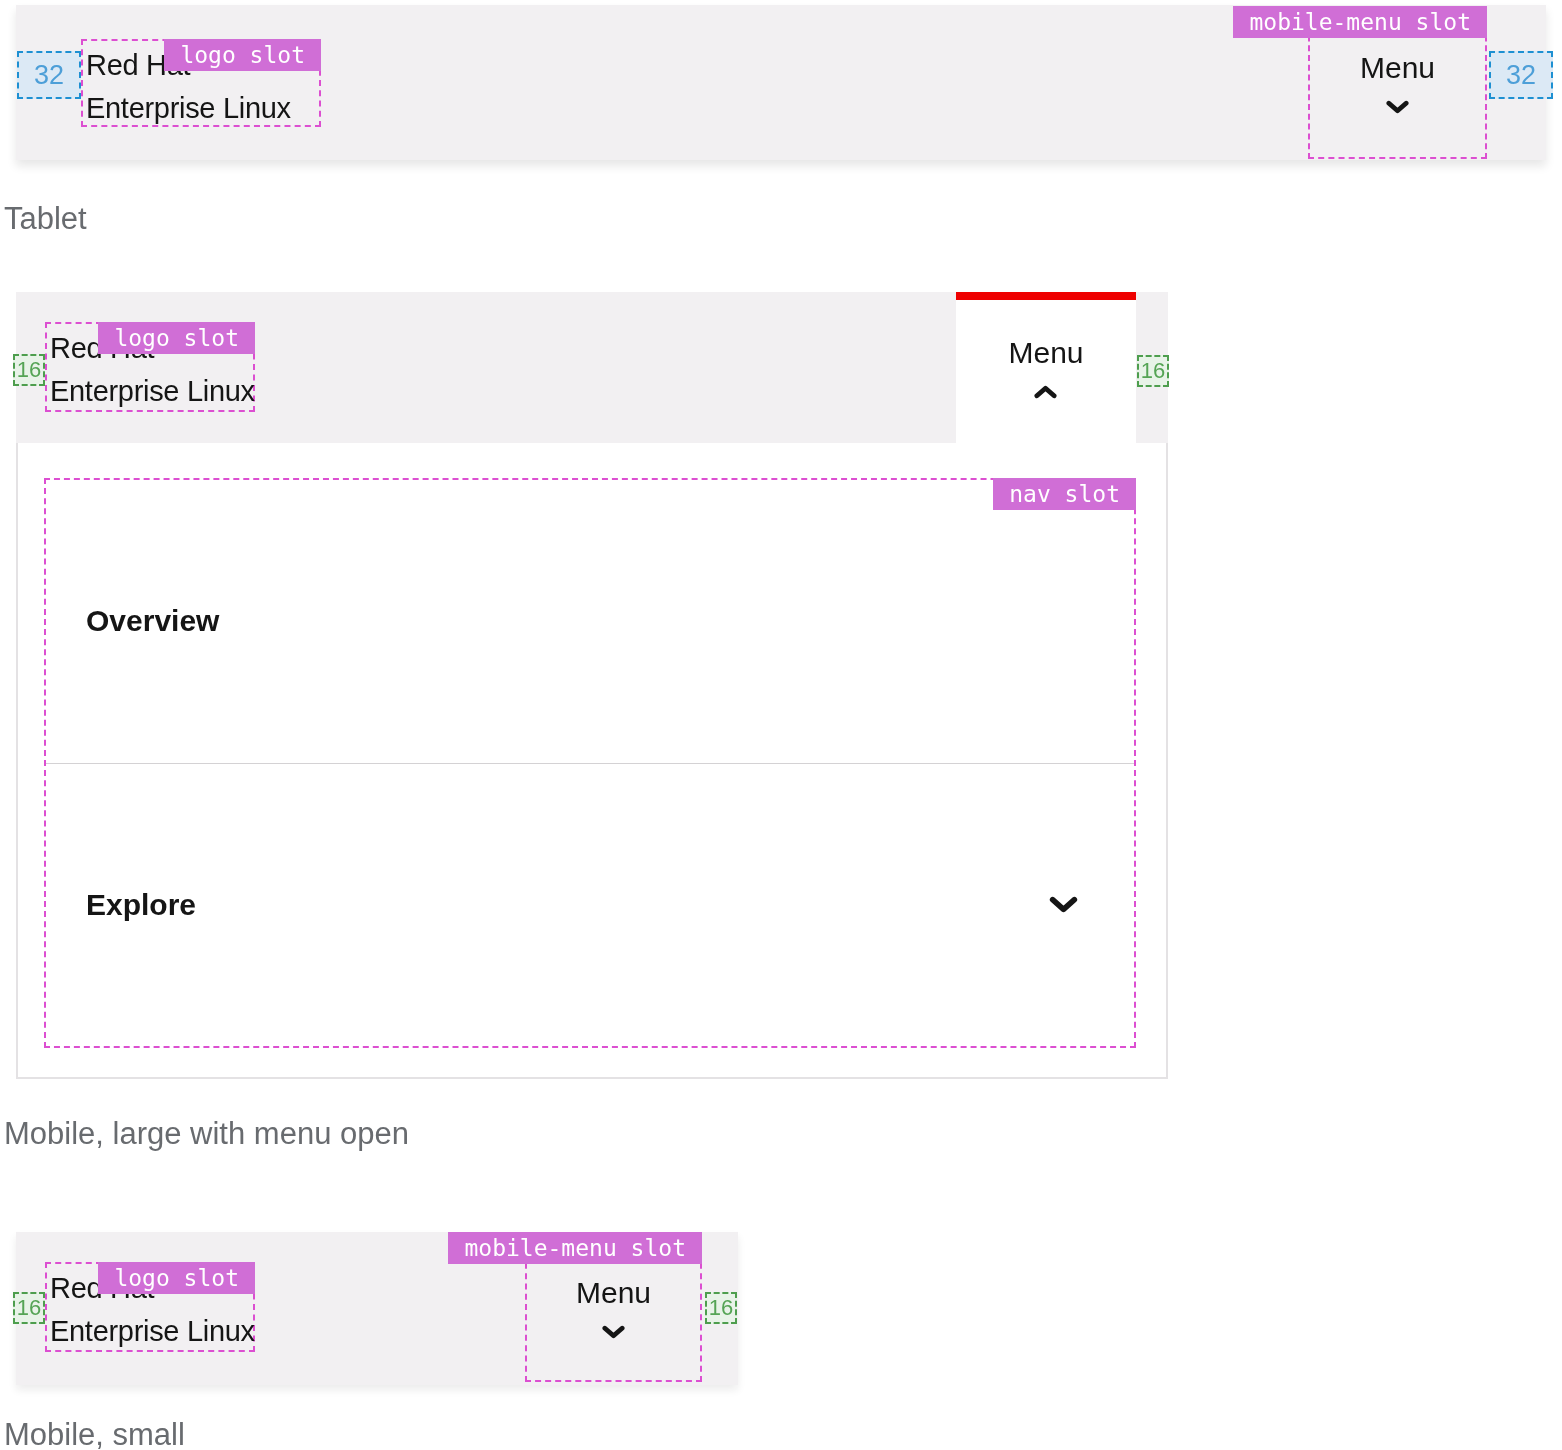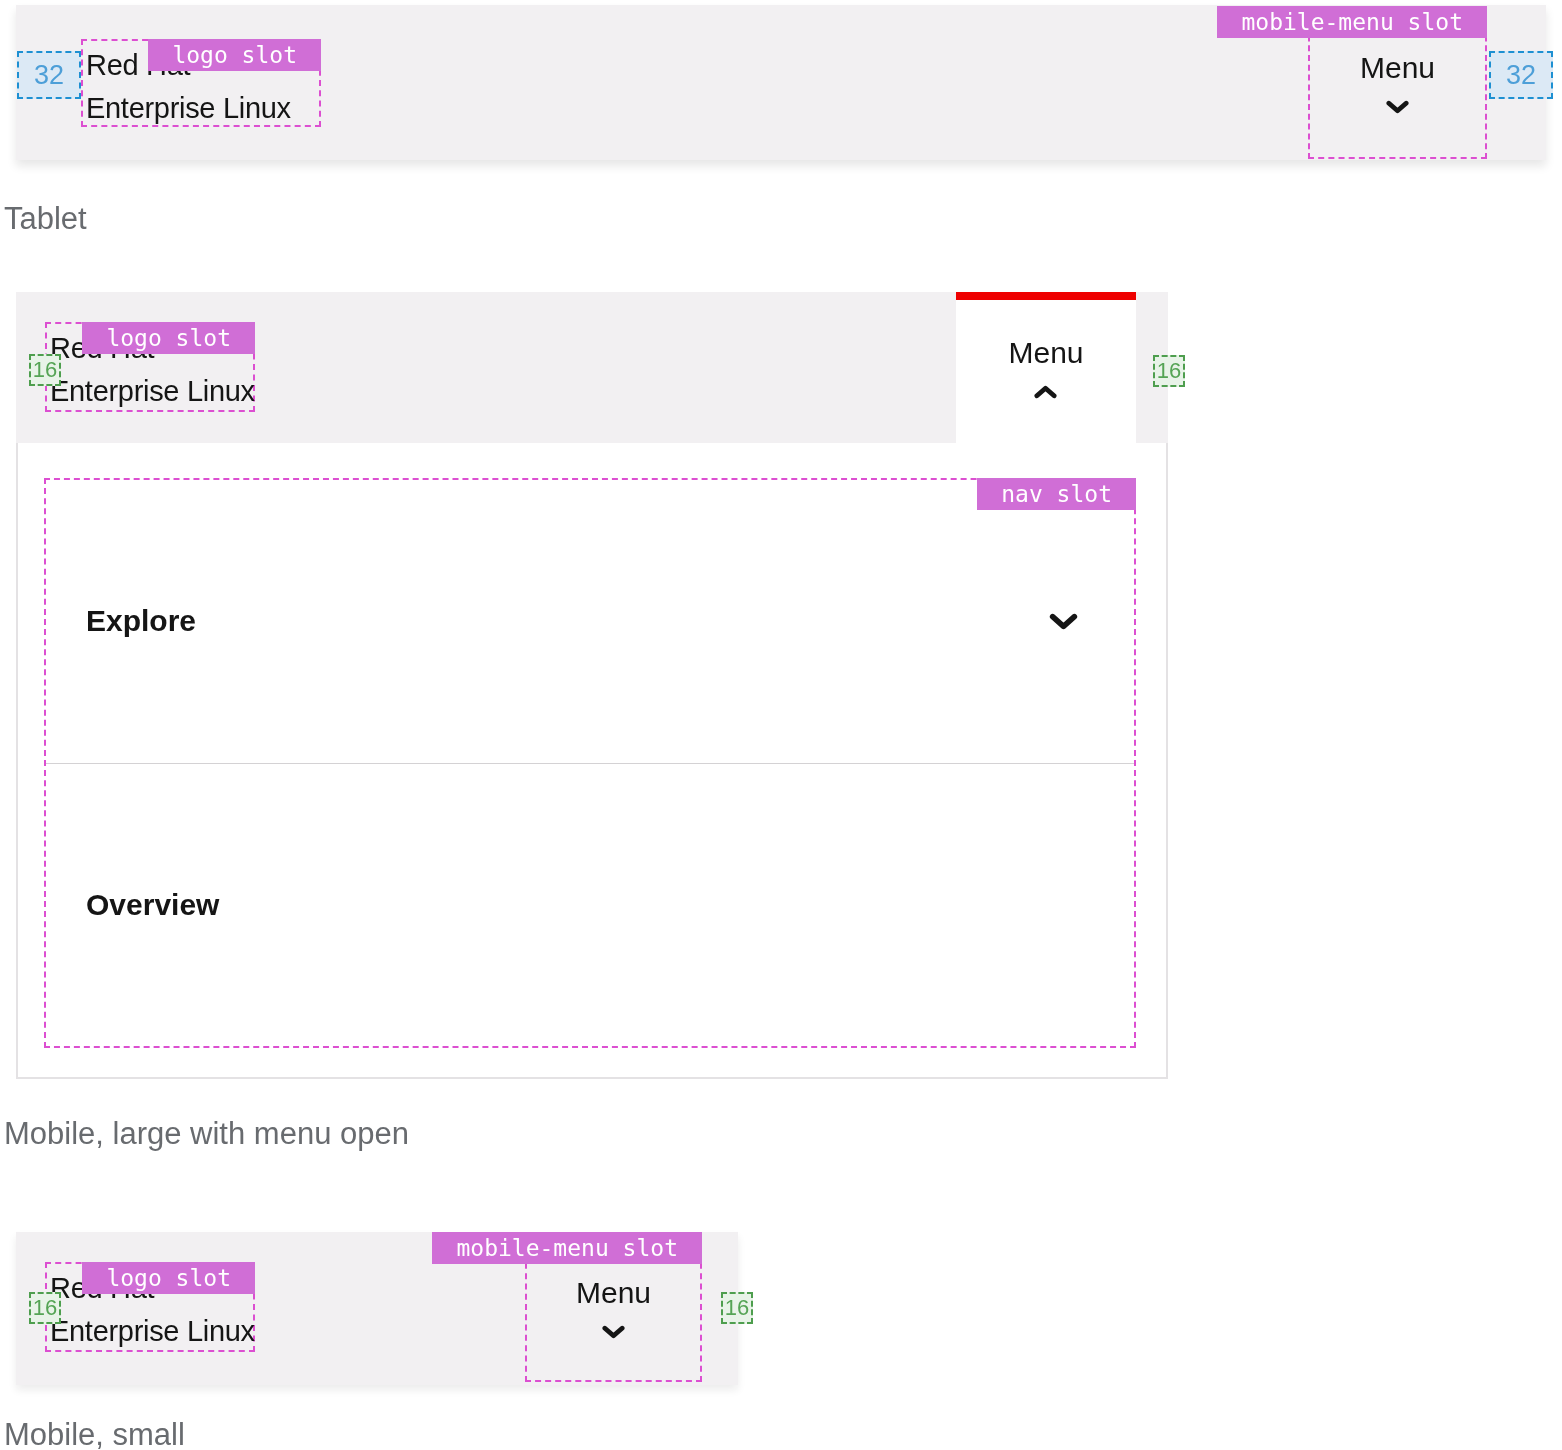--- a/index.html
+++ b/index.html
@@ -8,37 +8,37 @@
 
   
   .spec-header{position:absolute;background:#f2f0f2;}
   #s1-header{left:16px;top:5px;width:1530px;height:155px;box-shadow:0 6px 9px rgba(21,21,21,.10);}
   #s2-header{left:16px;top:292px;width:1152px;height:151px;}
   #s3-header{left:16px;top:1232px;width:722px;height:153px;box-shadow:0 5px 8px rgba(21,21,21,.08);}
 
   
   .spacer{position:absolute;display:flex;align-items:center;justify-content:center;box-sizing:border-box;z-index:4;}
   .spacer.blue{width:64px;height:48px;background:#dce9f5;border:2px dashed #1e90d2;color:#4d9fd8;font-size:27px;}
-  .spacer.green{width:32px;height:32px;background:#e8f3e8;border:2px dashed #4e9e4e;color:#55a455;font-size:22px;margin-left:16px;}
+  .spacer.green{width:32px;height:32px;background:#e8f3e8;border:2px dashed #4e9e4e;color:#55a455;font-size:22px;}
   #s1-sp-l{left:17px;top:51px;}   #s1-sp-r{left:1489px;top:51px;}
   #s2-sp-l{left:13px;top:354px;}  #s2-sp-r{left:1137px;top:355px;}
   #s3-sp-l{left:13px;top:1292px;} #s3-sp-r{left:705px;top:1292px;}
 
   
   .slot-box{position:absolute;box-sizing:border-box;border:2px dashed #dc4fd1;z-index:2;}
   #s1-logo{left:81px;top:39px;width:240px;height:88px;}
   #s1-menu{left:1308px;top:6px;width:179px;height:153px;display:flex;align-items:center;justify-content:center;}
   #s2-logo{left:45px;top:322px;width:210px;height:90px;}
   #s2-nav{left:44px;top:478px;width:1092px;height:570px;display:flex;flex-direction:column;}
   #s3-logo{left:45px;top:1262px;width:210px;height:90px;}
   #s3-menu{left:525px;top:1232px;width:177px;height:150px;display:flex;align-items:center;justify-content:center;}
 
   
   .slot-label{position:absolute;top:-2px;right:-2px;background:#d06ed6;color:#fff;
-    font-family:"DejaVu Sans Mono",monospace;font-size:23px;line-height:30px;padding:1px 24px;
+    font-family:"DejaVu Sans Mono",monospace;font-size:23px;line-height:30px;padding:1px 16px;
     white-space:nowrap;z-index:5;}
 
   
   .logo-text{position:absolute;left:3px;top:3px;font-size:29px;line-height:43px;font-weight:500;
     letter-spacing:-.3px;white-space:nowrap;z-index:1;cursor:pointer;}
 
   
   .menu-btn{display:flex;align-items:center;gap:15px;background:none;border:none;padding:0;
     font-family:inherit;font-size:30px;color:#151515;cursor:pointer;flex-direction:column;}
   .icon{display:inline-flex;align-items:center;}
@@ -115,29 +115,29 @@
       </span>
     </button>
   </div>
 
   <div class="spacer green" id="s2-sp-r">16</div>
 
   <div id="s2-panel"></div>
 
   <nav class="slot-box" id="s2-nav">
     <div class="nav-row">
+      <span>Overview</span>
+    </div>
+    <div class="nav-row">
       <span>Explore</span>
       <span class="icon">
         <svg width="29" height="17" viewBox="0 0 24 14">
             <polyline points="3,3 12,11 21,3" fill="none" stroke="#151515" stroke-width="4.6" stroke-linecap="round" stroke-linejoin="round"></polyline>
           </svg>
       </span>
-    </div>
-    <div class="nav-row">
-      <span>Overview</span>
     </div>
     <span class="slot-label">nav slot</span>
   </nav>
 
   <p class="caption" id="cap2">Mobile, large with menu open</p>
 
   <header class="spec-header" id="s3-header"></header>
 
   <div class="spacer green" id="s3-sp-l">16</div>
 

